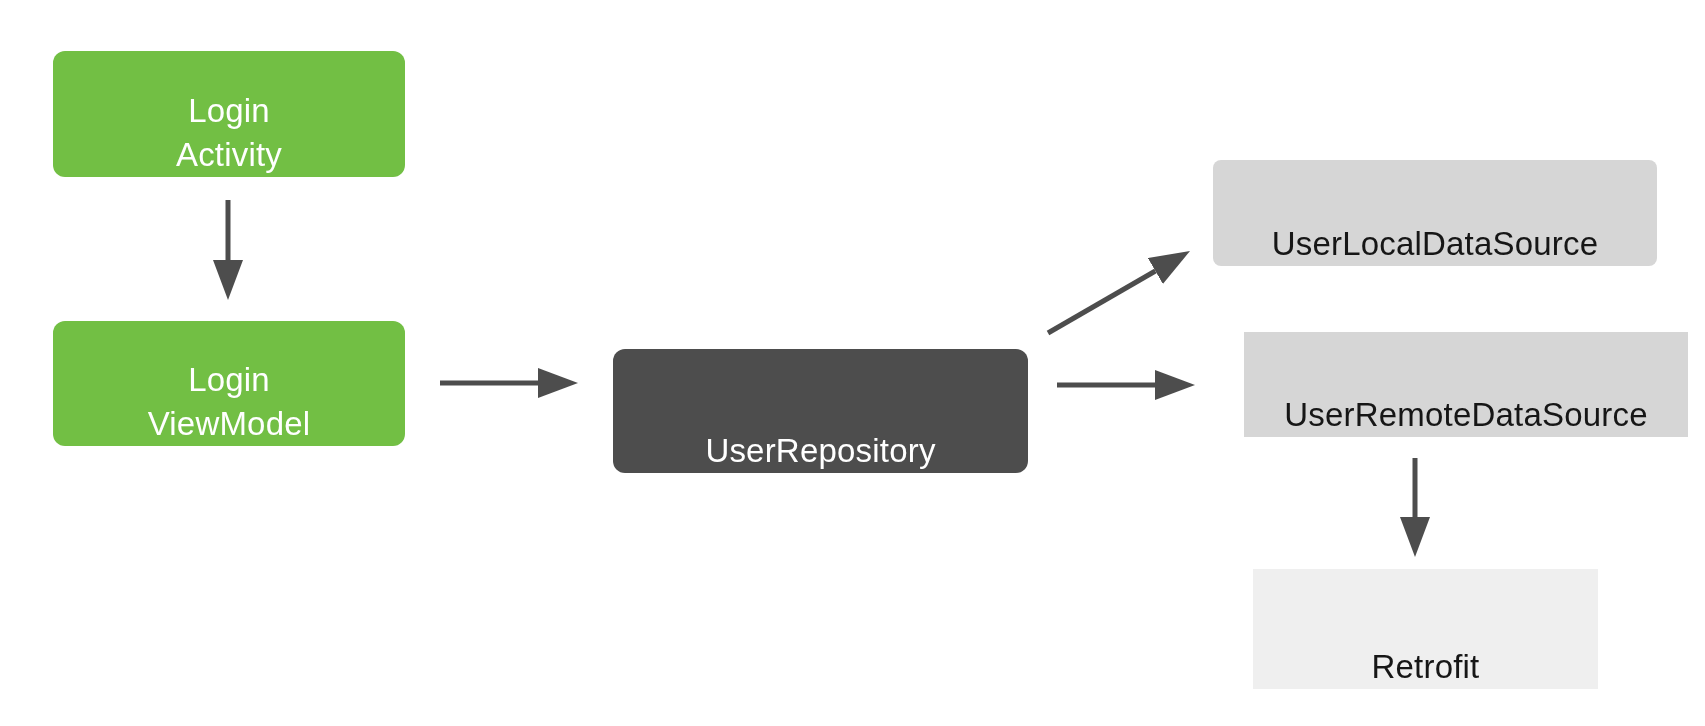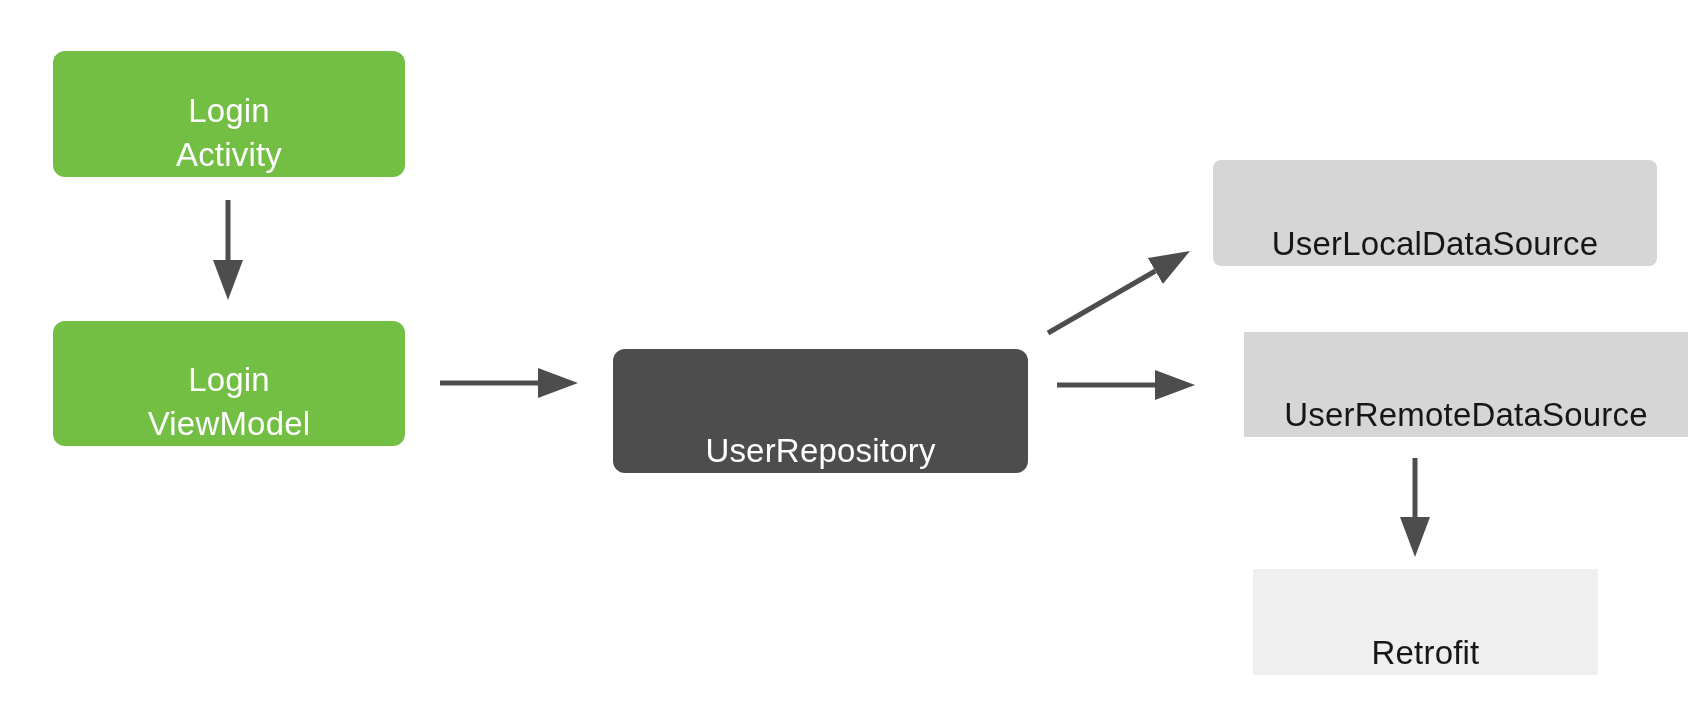--- a/index.html
+++ b/index.html
@@ -67,17 +67,17 @@
       </div>
       <div class="node" style="left: 613px; top: 322px; width: 415px; height: 124px; background: rgb(77, 77, 77); color: rgb(255, 255, 255); border-radius: 12px; margin-top: 27px;">
         <span class="node-label">UserRepository</span>
       </div>
       <div class="node" style="left: 1213px; top: 160px; width: 444px; height: 106px; background: rgb(214, 214, 214); color: rgb(22, 22, 22); border-radius: 8px;">
         <span class="node-label">UserLocalDataSource</span>
       </div>
       <div class="node" style="left: 1244px; top: 332px; width: 444px; height: 105px; background: rgb(214, 214, 214); color: rgb(22, 22, 22); border-radius: 0px;">
         <span class="node-label">UserRemoteDataSource</span>
       </div>
-      <div class="node" style="left: 1253px; top: 569px; width: 345px; height: 106px; background: rgb(239, 239, 239); color: rgb(22, 22, 22); border-radius: 0px;">
+      <div class="node" style="left: 1253px; top: 569px; width: 345px; height: 120px; background: rgb(239, 239, 239); color: rgb(22, 22, 22); border-radius: 0px;">
         <span class="node-label">Retrofit</span>
       </div>
     </div>
 </div>
 
 </body></html>

